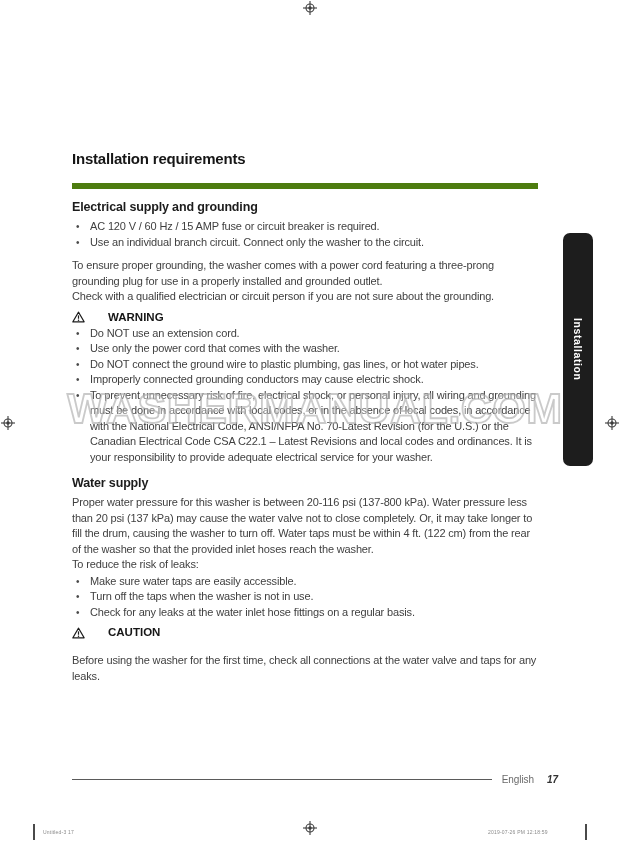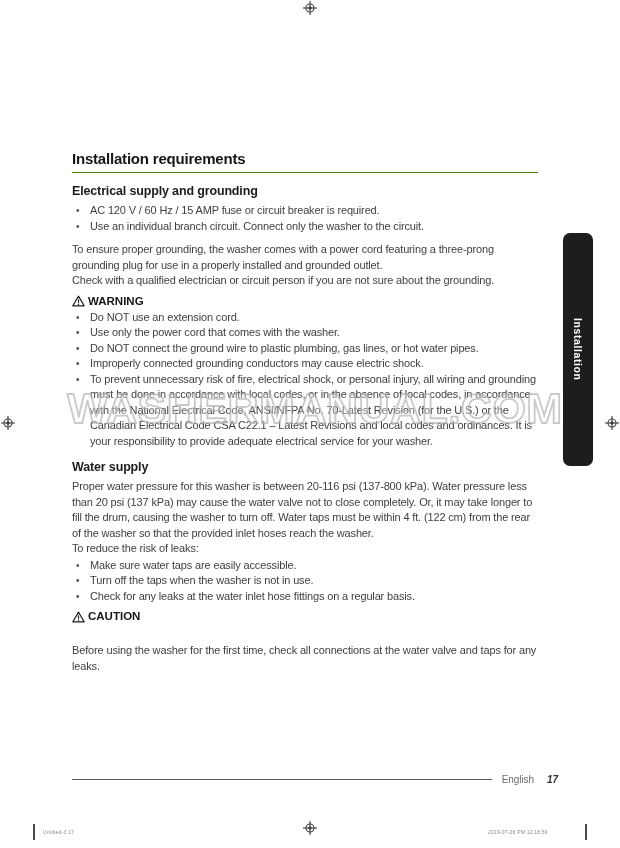--- a/index.html
+++ b/index.html
@@ -6,35 +6,35 @@
   .page{
     position:relative;width:620px;height:848px;background:#ffffff;overflow:hidden;
     font-family:"Liberation Sans","DejaVu Sans",sans-serif;color:#3f3f3f;
   }
   
   .regmark{position:absolute;width:14px;height:14px;}
   
   .content{position:absolute;left:72px;top:150px;width:466px;z-index:1;}
   .doc-title{
     font-size:15px;font-weight:700;color:#161616;letter-spacing:-0.2px;
-    padding-bottom:5px;border-bottom:1px solid #4d7c0f;margin:0;
+    padding-bottom:16px;border-bottom:6px solid #4d7c0f;margin:0;
   }
   .section-heading{
     font-size:12.5px;font-weight:700;color:#1c1c1c;letter-spacing:-0.15px;
     margin:11px 0 4px 0;line-height:15px;
   }
   .body-text{font-size:11px;line-height:15.5px;letter-spacing:-0.15px;color:#3f3f3f;}
   .para{margin:0;}
   .para-group{margin-top:8px;}
   ul.blist{list-style:none;margin:1px 0 0 0;padding:0;}
   ul.blist li{display:flex;}
   ul.blist .bullet-dot{width:14px;padding-left:4px;flex:0 0 14px;color:#4a4a4a;font-size:10px;}
   ul.blist .bullet-text{flex:1;}
   .alert-heading{
-    display:flex;align-items:center;gap:3px;margin-top:5px;
+    display:flex;align-items:center;gap:23px;margin-top:5px;
     font-size:11.5px;font-weight:700;color:#161616;line-height:15px;
   }
   .alert-heading svg{display:block;}
   
   .side-tab{
     position:absolute;left:563px;top:233px;width:30px;height:233px;
     background:#1d1d1d;border-radius:7px;z-index:3;
     display:flex;align-items:center;justify-content:center;
   }
   .side-tab span{
@@ -175,21 +175,21 @@
 
     <div class="alert-heading">
       <svg width="13" height="12" viewBox="0 0 24 22">
         <path d="M12 2 L22.5 20 H1.5 Z" fill="none" stroke="#1c1c1c" stroke-width="2" stroke-linejoin="round"></path>
         <line x1="12" y1="8" x2="12" y2="14.2" stroke="#1c1c1c" stroke-width="2.2"></line>
         <circle cx="12" cy="17.2" r="1.4" fill="#1c1c1c"></circle>
       </svg>
       <span>CAUTION</span>
     </div>
 
-    <div class="body-text" style="margin-top:19px;">
+    <div class="body-text" style="margin-top:13px;">
       <p class="para">Before using the washer for the first time, check all connections at the water valve and taps for any leaks.</p>
     </div>
 
   </div>
 
   <div class="footer">
     <div class="footer-line"></div>
     <span class="footer-lang">English</span>
     <span class="footer-page">17</span>
   </div>

